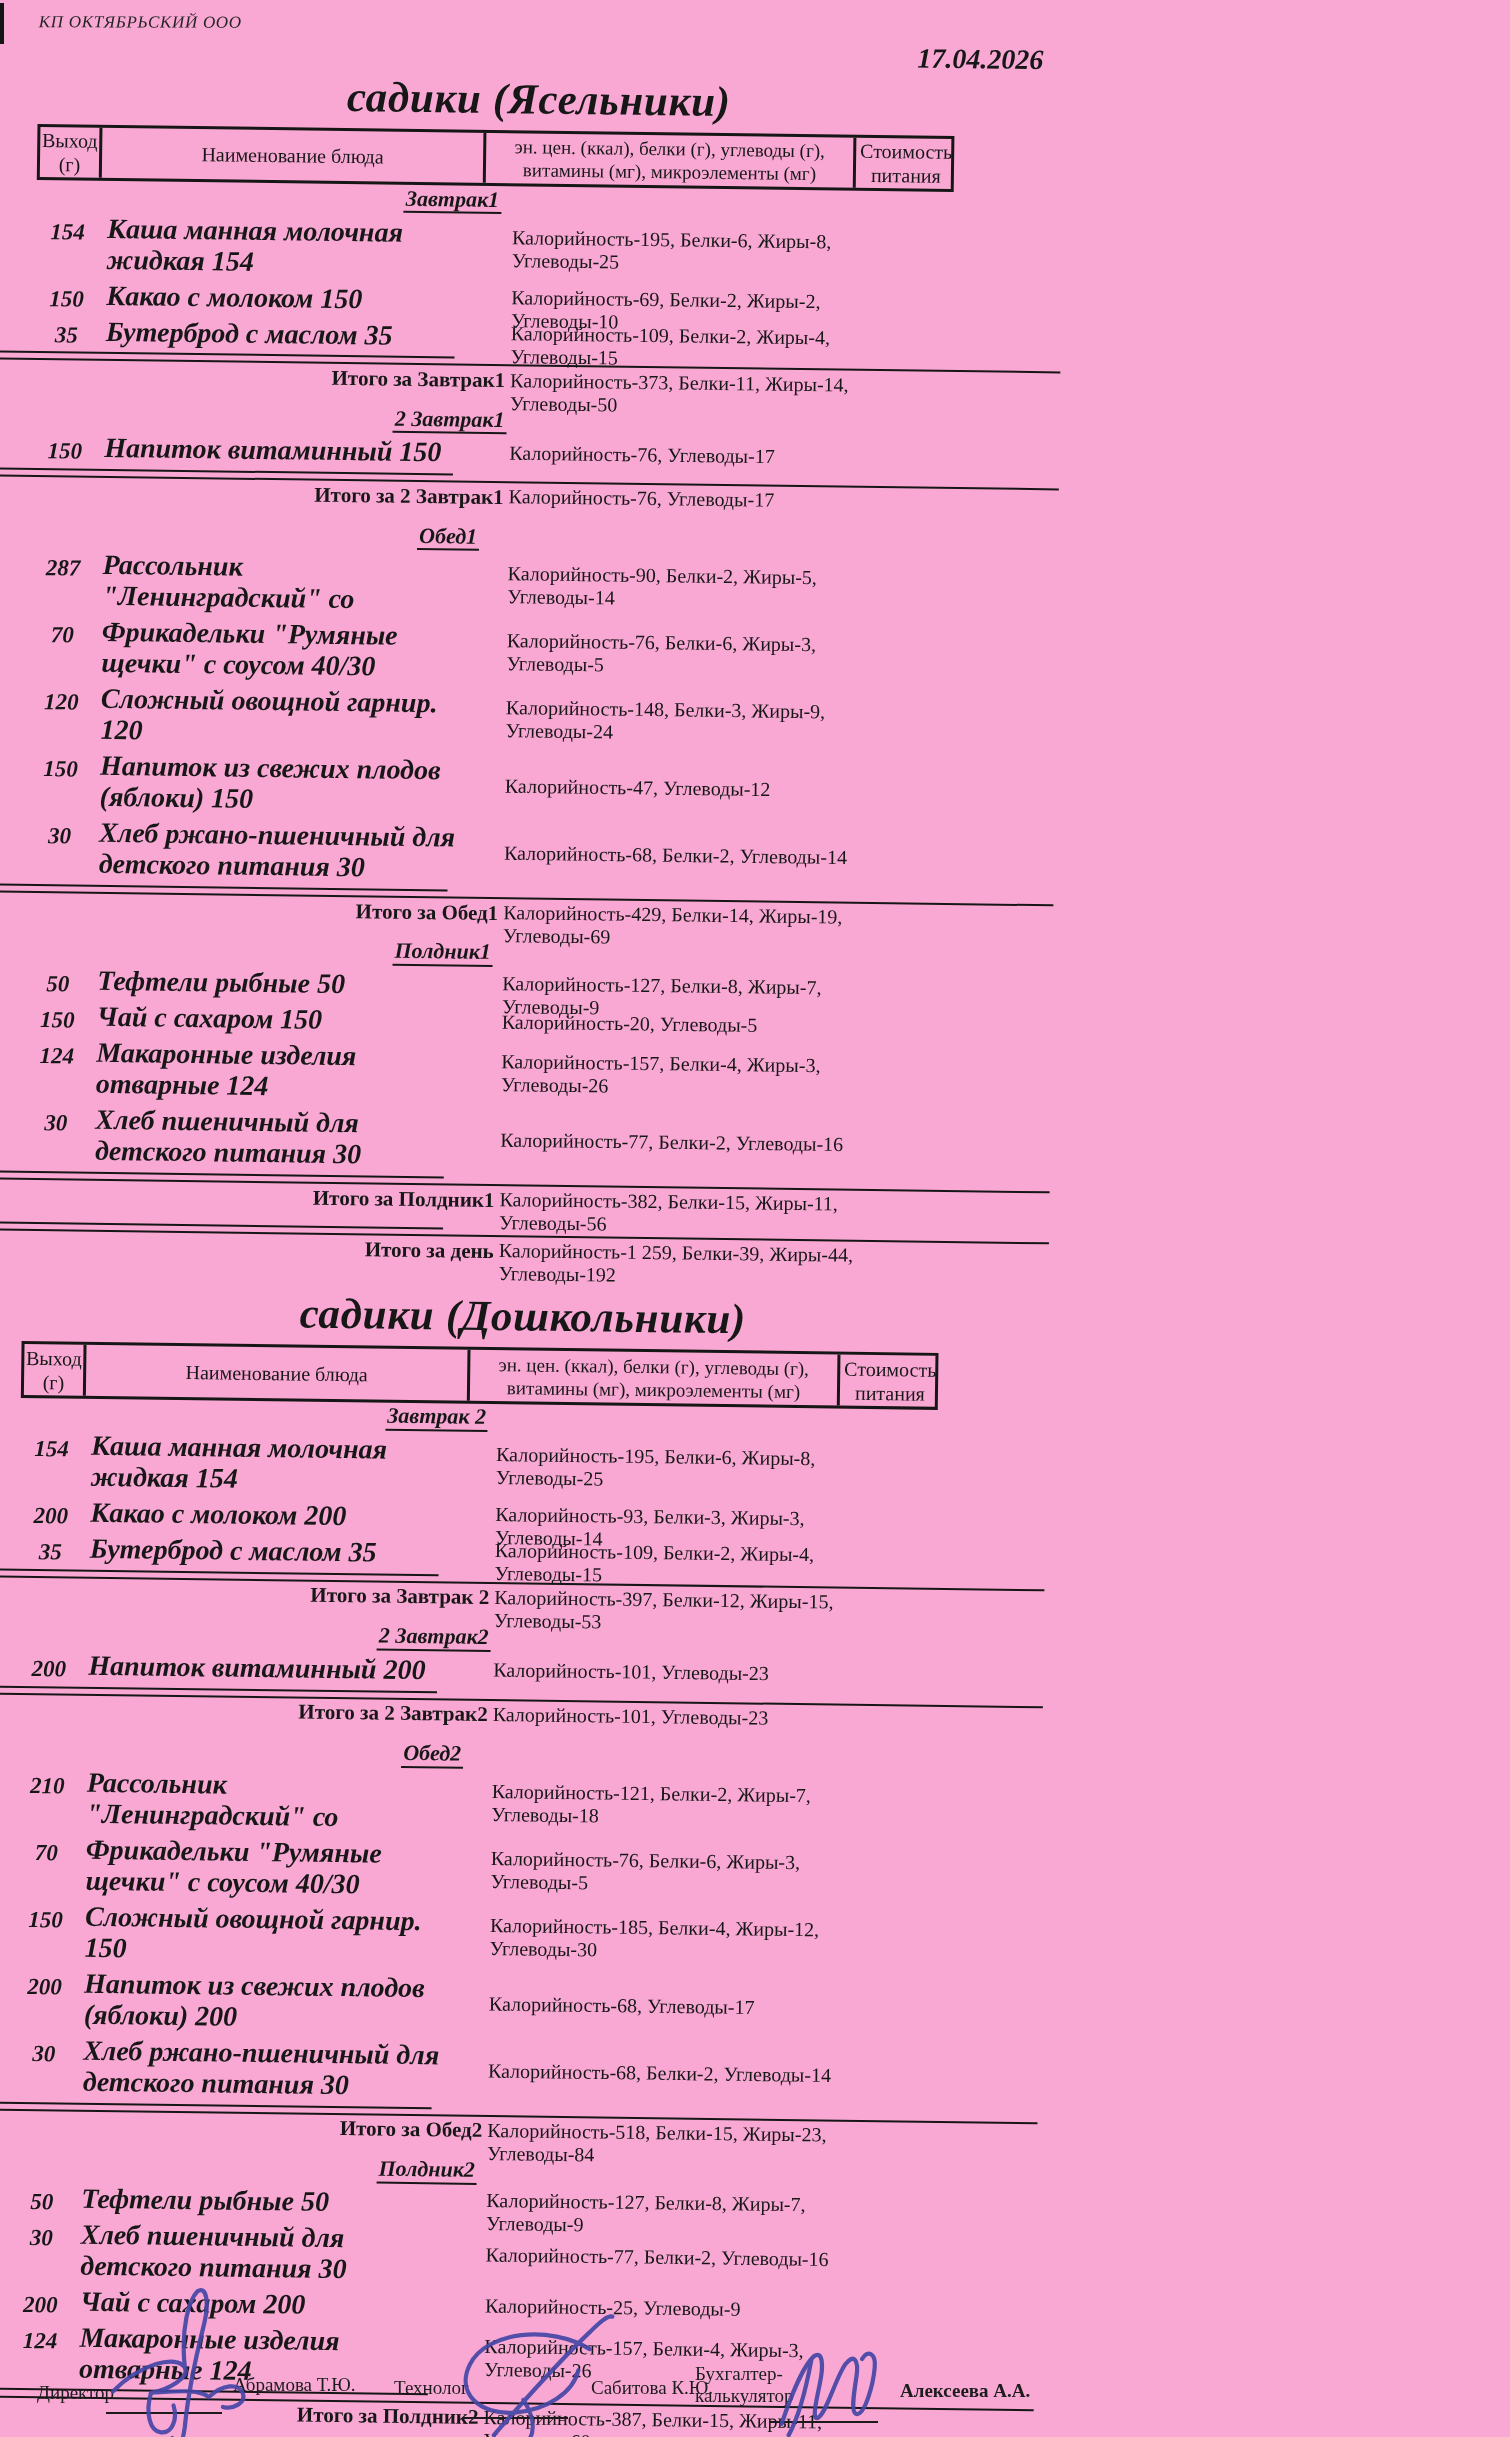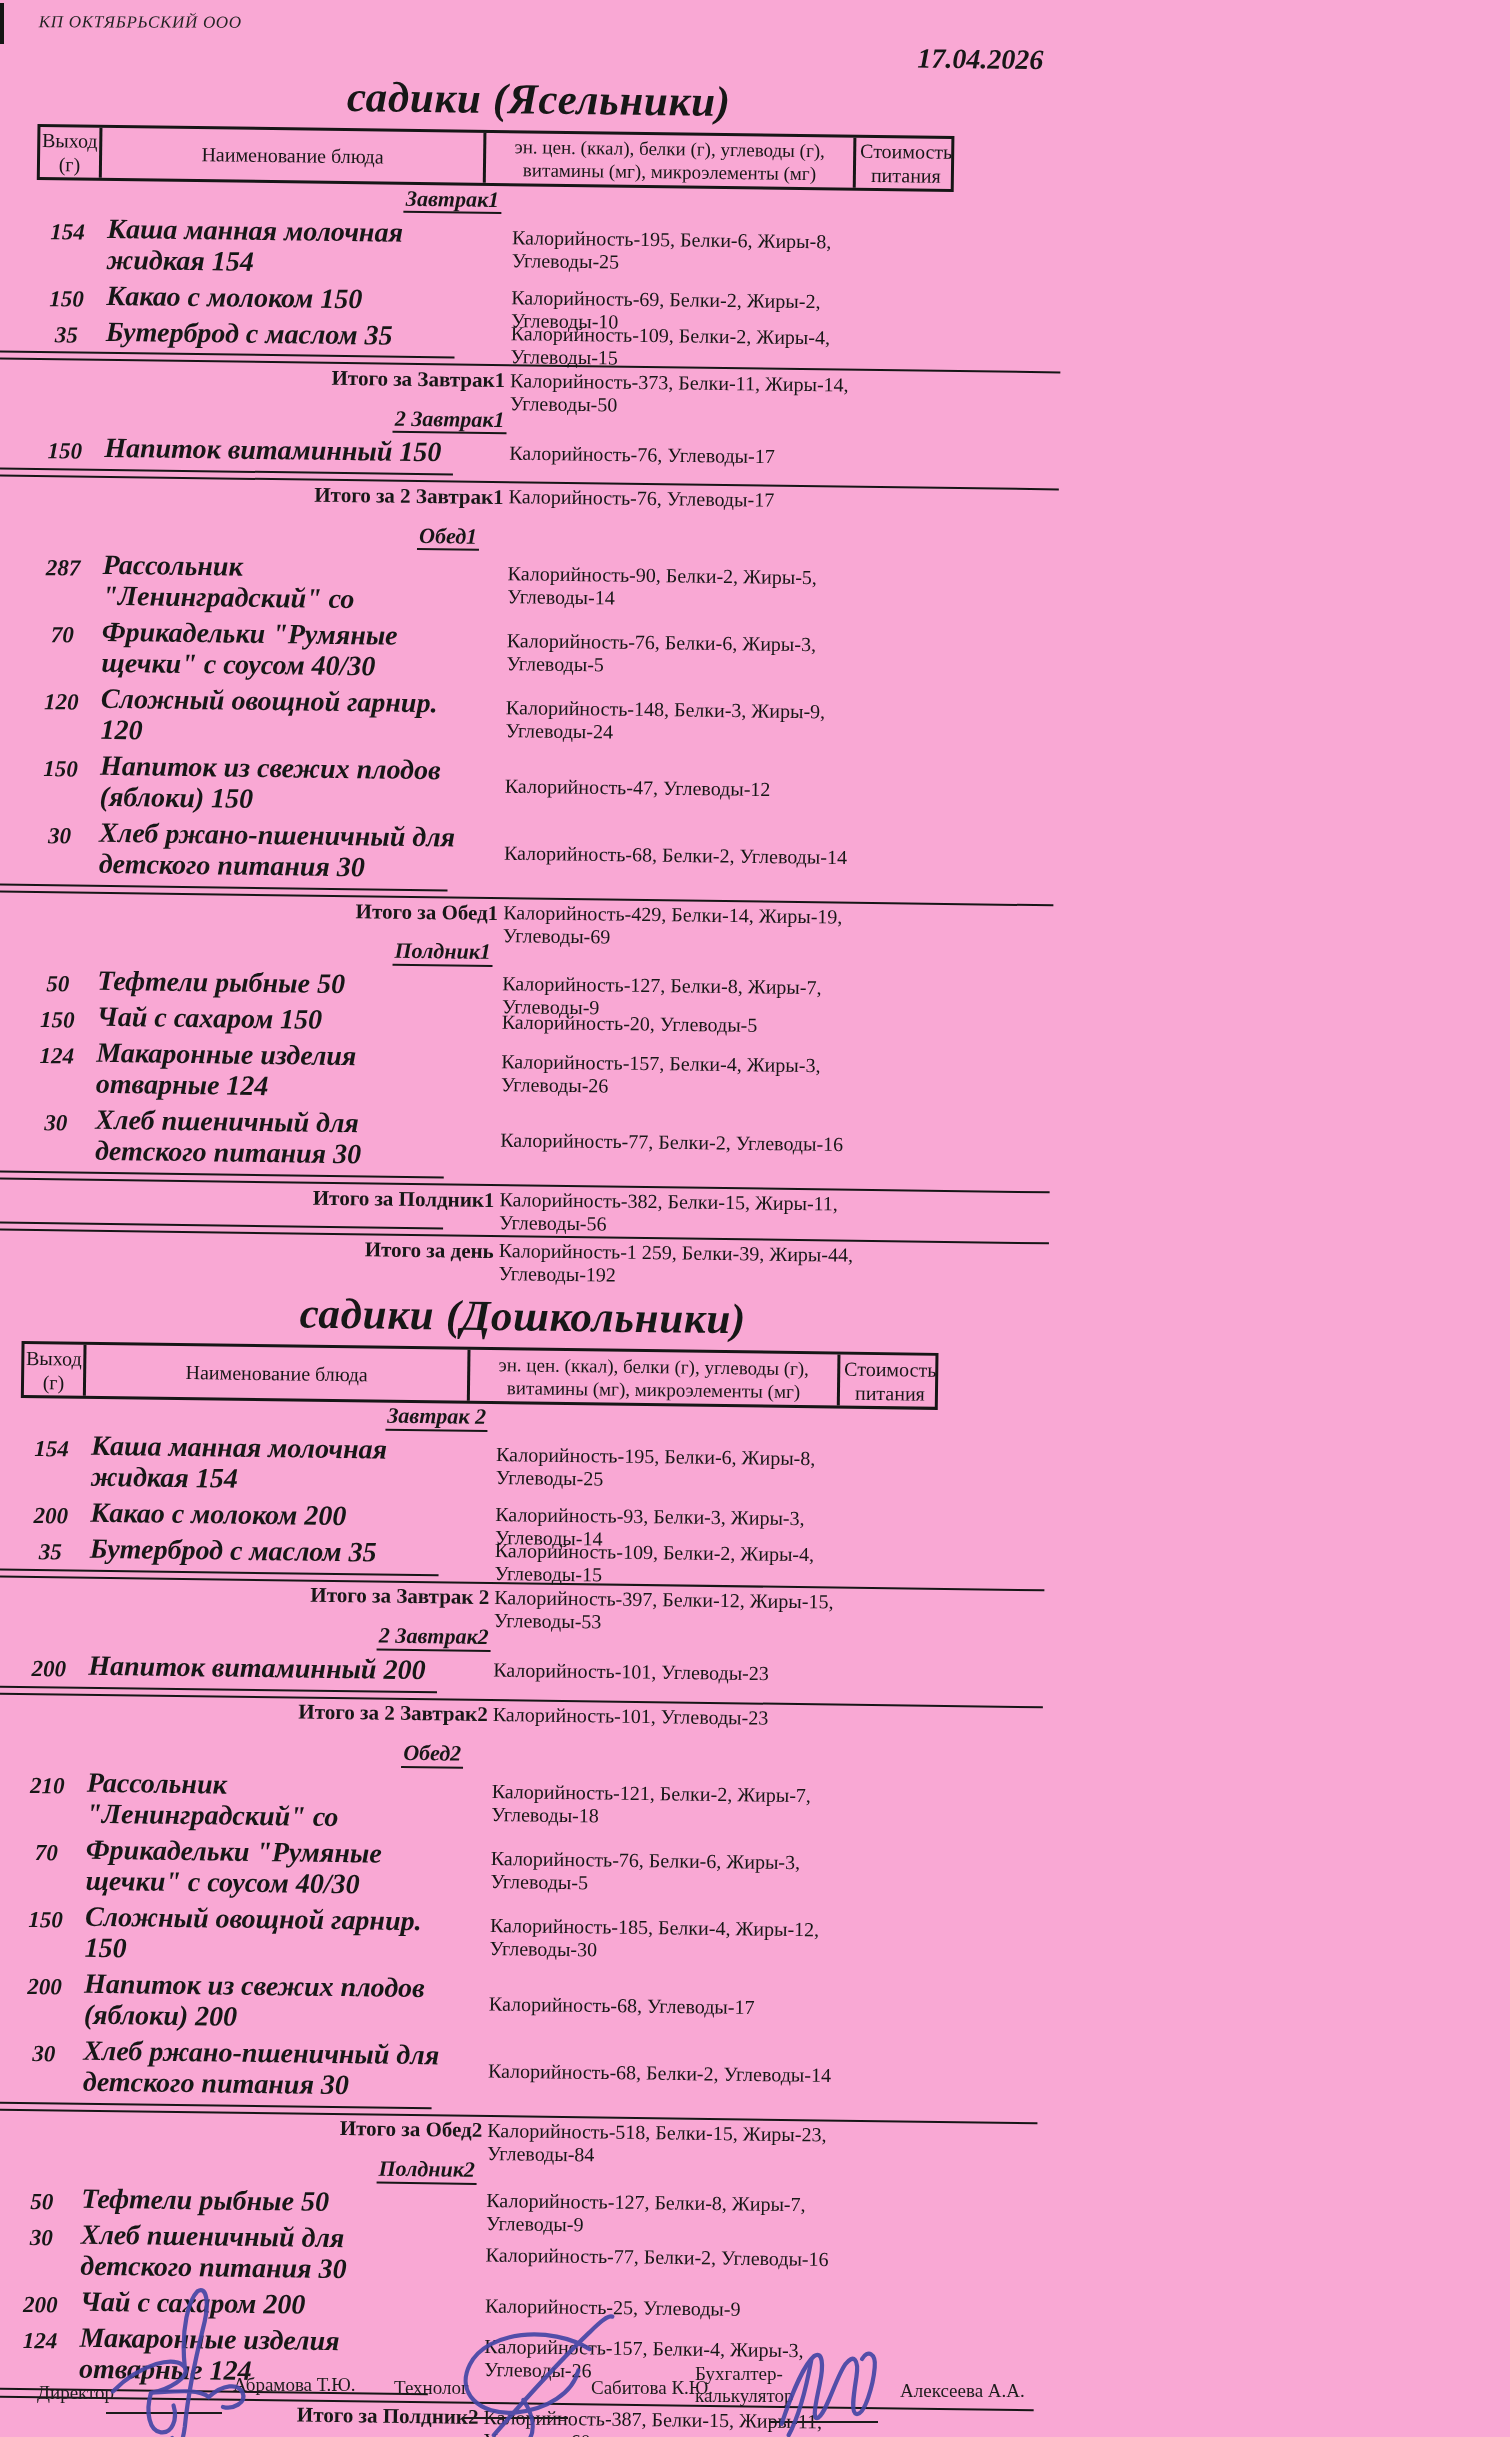--- a/index.html
+++ b/index.html
@@ -314,21 +314,21 @@
     <span class="sig-role" style="left:37px;top:18.3px;margin-top:8px;">Директор</span>
     <span class="sig-line" style="left:106px;top:56px;width:116px;"></span>
     <span class="sig-name" style="left:233px;top:18.3px;">Абрамова Т.Ю.</span>
 
     <span class="sig-role" style="left:394px;top:21px;">Технолог</span>
     <span class="sig-line" style="left:462px;top:61px;width:106px;"></span>
     <span class="sig-name" style="left:591px;top:21px;">Сабитова К.Ю.</span>
 
     <span class="sig-role" style="left:695px;top:7px;width:113px;">Бухгалтер-калькулятор</span>
     <span class="sig-line" style="left:769px;top:65px;width:109px;"></span>
-    <span class="sig-name" style="left:900px;top:24px;">Алексеева А.А.</span>
+    <span class="sig-name" style="left:900px;top:24px;font-weight:bold;">Алексеева А.А.</span>
   </div>
 
   <svg class="ink" viewBox="0 0 2142 3456" xmlns="http://www.w3.org/2000/svg">
 
     <g stroke="#4647a6" stroke-width="6" fill="none" stroke-linecap="round" opacity="0.92">
       <path d="M 160 3390 C 200 3350, 250 3338, 262 3356 C 270 3370, 238 3388, 214 3392 C 250 3390, 282 3386, 296 3398"></path>
       <path d="M 262 3356 C 256 3300, 268 3260, 280 3248 C 292 3240, 298 3262, 288 3300 C 278 3340, 266 3400, 262 3440 C 258 3470, 250 3480, 244 3456"></path>
       <path d="M 214 3392 C 206 3420, 212 3446, 228 3448 C 244 3450, 252 3430, 246 3410"></path>
       <path d="M 296 3398 C 316 3380, 338 3378, 344 3392 C 350 3406, 330 3416, 316 3412"></path>
     </g>

